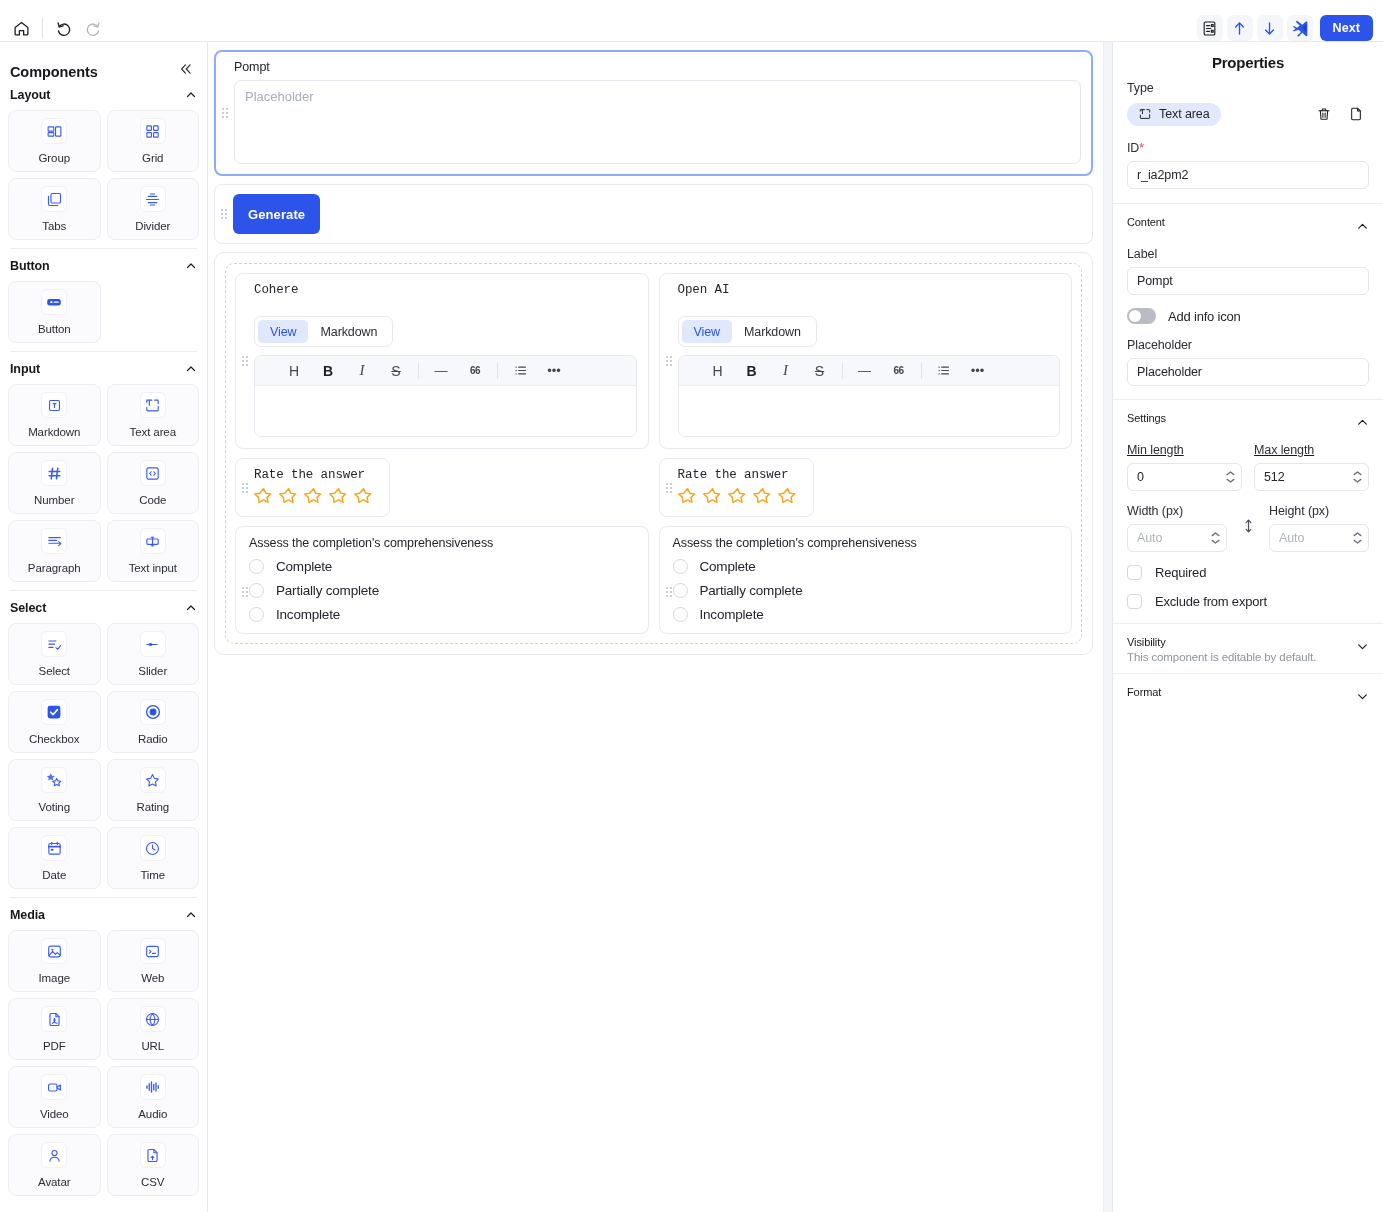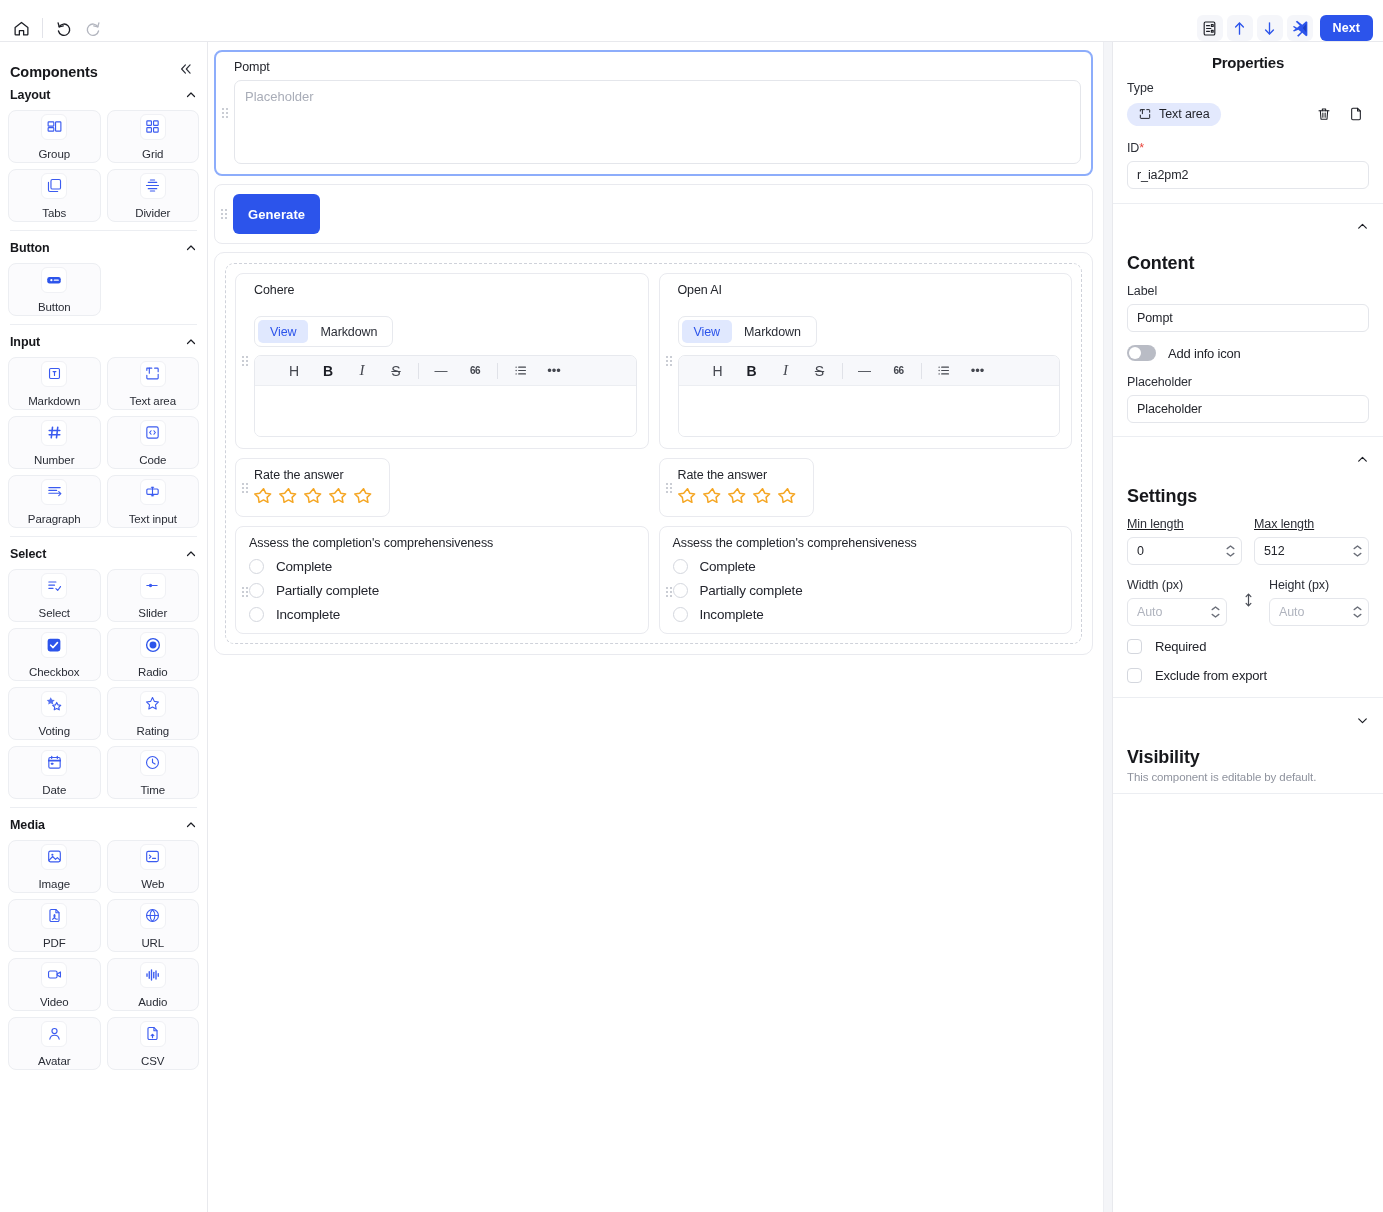--- a/index.html
+++ b/index.html
@@ -56,21 +56,21 @@
   .grp { margin-top: 0; }
   .grp-head {
     display: flex; align-items: center;
     height: 30px; padding: 0 2px;
     font-size: 12.5px; font-weight: 700; letter-spacing: -.1px;
     cursor: pointer;
   }
   .grp-head .chev { margin-left: auto; color: #1b1d24; display:flex; }
   .tiles { display: grid; grid-template-columns: 1fr 1fr; gap: 6px; padding-bottom: 8px; }
   .tile {
-    height: 53px; border: 1px solid #eceef2; border-radius: 8px;
+    height: 62px; border: 1px solid #eceef2; border-radius: 8px;
     background: #fbfbfd;
     display: flex; flex-direction: column; align-items: center; justify-content: center;
     gap: 8px; cursor: pointer;
   }
   .tile .t-ico {
     width: 26px; height: 26px; border-radius: 6px; background: #fff;
     border: 1px solid #f0f1f5;
     display: flex; align-items: center; justify-content: center;
     color: #3b5bf0;
   }
@@ -132,21 +132,21 @@
   .col {
     flex: 1; min-width: 0;
     display: flex; flex-direction: column; gap: 9px;
   }
   .card {
     border: 1px solid #e9eaef; border-radius: 8px;
     background: #fff; position: relative;
     display: flex; align-items: stretch;
   }
   .card-body { flex: 1; min-width: 0; padding: 9px 11px 11px 0; }
-  .card-title { font-size: 12.5px; color: #23252c; letter-spacing: -.1px; }
+  .card-title { font-size: 12.5px; color: #23252c; letter-spacing: -.1px; font-family: Liberation Mono, monospace; }
 
   .seg {
     display: inline-flex; margin-top: 19px;
     border: 1px solid #e7e9ee; border-radius: 7px;
     padding: 3px; background: #fff;
   }
   .seg button {
     border: none; background: transparent; cursor: pointer;
     height: 23px; padding: 0 12px; border-radius: 5px;
     font-size: 12.5px; color: #2a2d36; letter-spacing: -.1px;
@@ -220,21 +220,21 @@
     padding: 0 9px; font-size: 12.5px; color: #23252c;
     background: #fff; font-family: "Liberation Sans", sans-serif;
     letter-spacing: -.1px;
   }
   .inp::placeholder { color: #b0b4be; }
   .sec-head {
     display: flex; align-items: flex-start;
     padding: 12px 14px 10px;
     cursor: pointer;
   }
-  .sec-head .h { font-size: 18px; font-weight: 700; letter-spacing: -.1px; margin-top: 37px; }
+  .sec-head .h { font-size: 11px; font-weight: 400; letter-spacing: -.1px; }
   .sec-head .sub { font-size: 11.5px; color: #8f939e; margin-top: 3px; letter-spacing: -.1px; }
   .sec-head .chev { margin-left: auto; padding-top: 3px; color: #1b1d24; }
   .fld { margin-bottom: 13px; }
   .two { display: flex; gap: 12px; text-decoration: underline; }
   .two > div { flex: 1; min-width: 0; }
   .spin-wrap { position: relative; }
   .spin {
     position: absolute; right: 7px; top: 50%; transform: translateY(-50%);
     display: flex; flex-direction: column; gap: 1px; color: #6b6f79;
   }
@@ -1115,16 +1115,26 @@
         </div>
         <div class="chev">
           <svg width="13" height="13" viewBox="0 0 24 24" fill="none" stroke="#1b1d24" stroke-width="2.2" stroke-linecap="round" stroke-linejoin="round">
               <polyline points="5,9 12,16 19,9"></polyline>
             </svg>
         </div>
       </div>
 
       <div class="sec-div"></div>
 
+      <div class="sec-head">
+        <div>
+          <div class="h">Format</div>
+        </div>
+        <div class="chev">
+          <svg width="13" height="13" viewBox="0 0 24 24" fill="none" stroke="#1b1d24" stroke-width="2.2" stroke-linecap="round" stroke-linejoin="round">
+              <polyline points="5,9 12,16 19,9"></polyline>
+            </svg>
+        </div>
+      </div>
 
     </div>
   </div>
 </div>
 
 </body></html>

